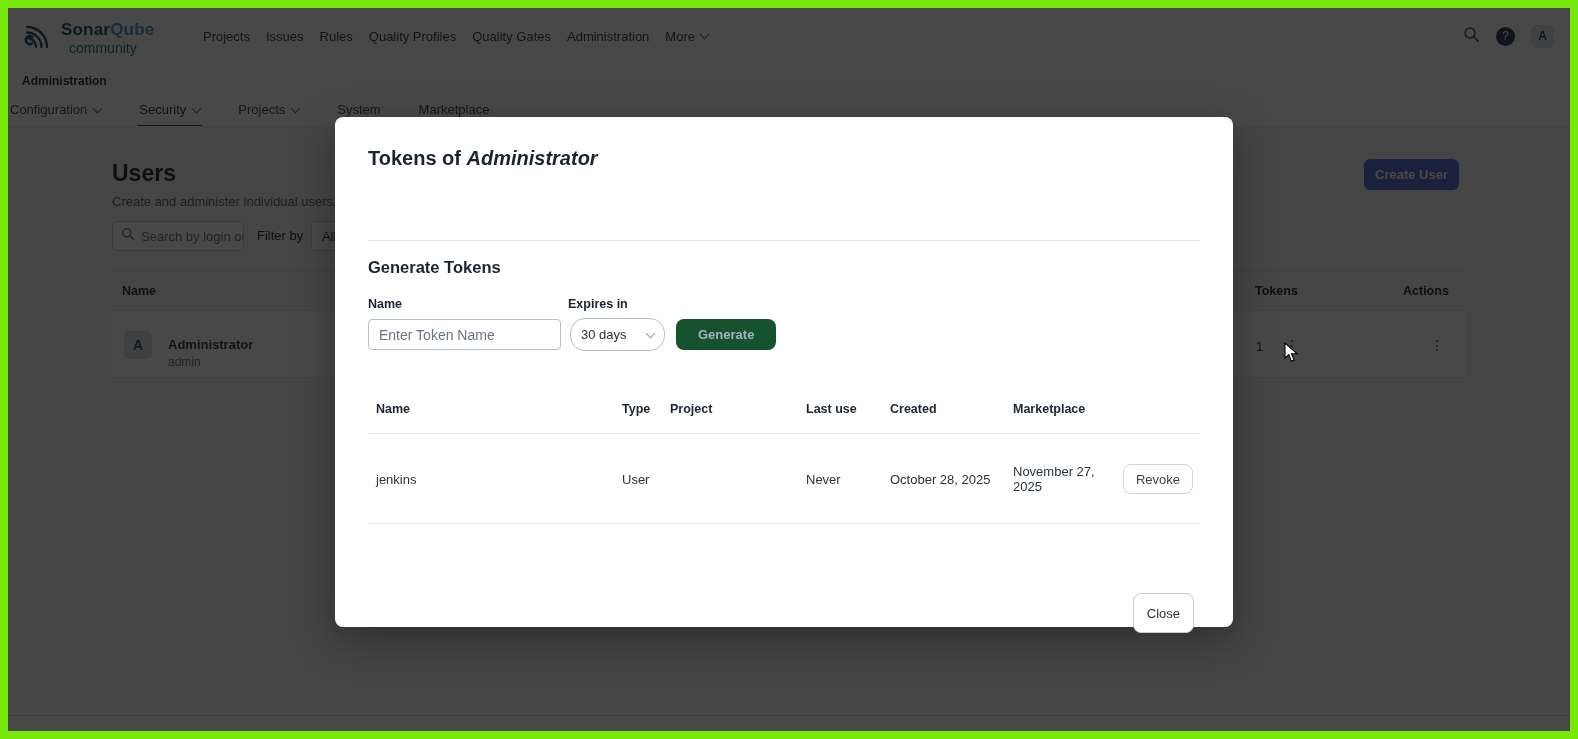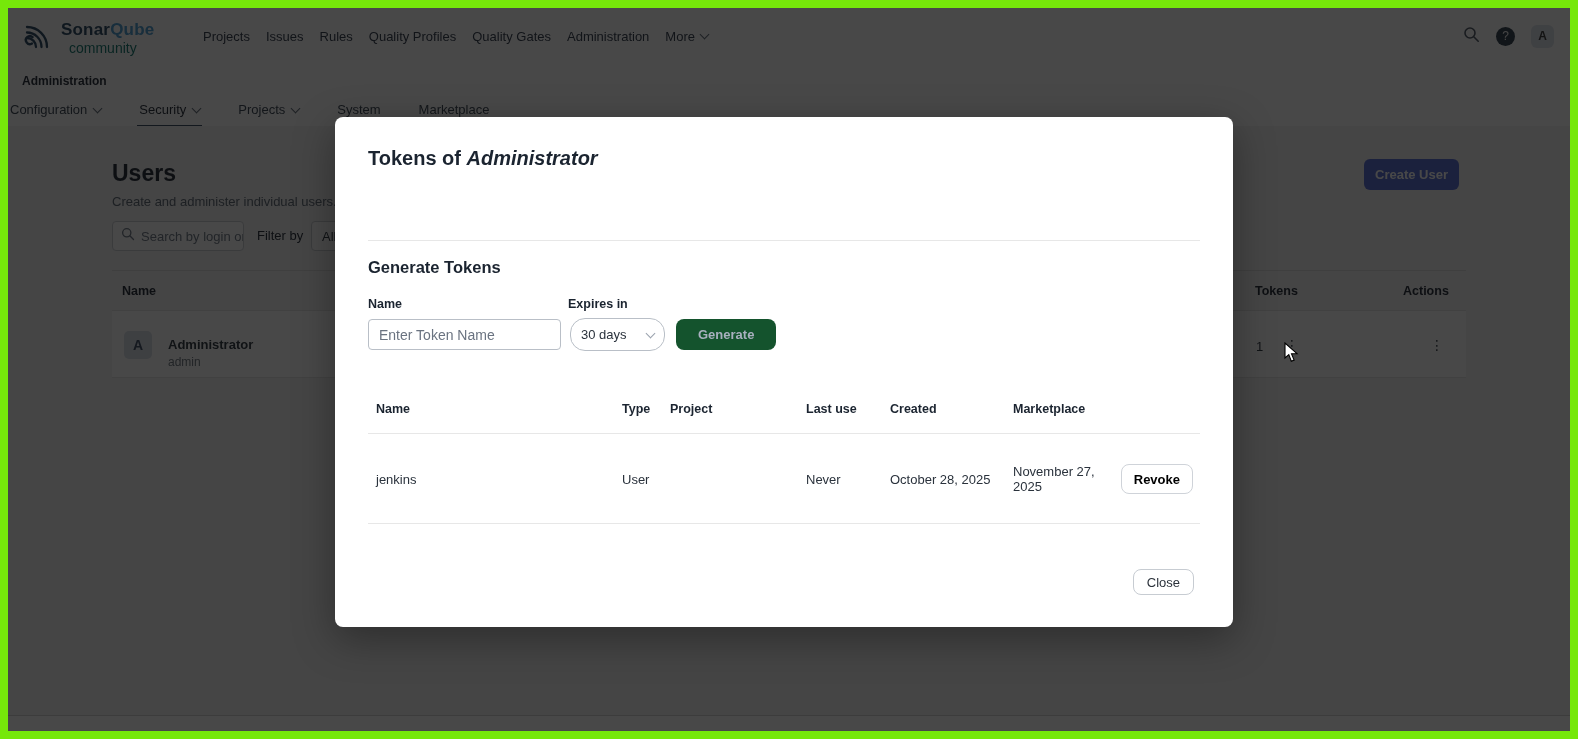--- a/index.html
+++ b/index.html
@@ -85,23 +85,23 @@
             font-size:13px;color:#2a323c;cursor:pointer;background:#fff}
   .m-select .chev{border-color:#9aa2ad}
   .m-generate{position:absolute;left:341px;top:202px;height:31px;padding:0 22px;background:#14532d;color:#a9b0bf;
               border:0;border-radius:8px;font-size:13px;font-weight:700;font-family:inherit}
   .tt-head{position:absolute;left:41px;top:285px;right:40px;display:flex;font-size:12.5px;font-weight:700;color:#1b2430}
   .tt-row{position:absolute;left:41px;top:332px;right:40px;height:60px;display:flex;align-items:center;
           font-size:13px;color:#2a323c}
   .col-name{width:246px}.col-type{width:48px}.col-project{width:136px}.col-lastuse{width:84px}.col-created{width:123px}.col-exp{flex:1}
   .m-div2{top:316px}
   .m-div3{top:406px}
-  .revoke-btn{height:30px;padding:0 12px;background:#fff;border:1px solid #cfd3d9;border-radius:8px;color:#000000;
-              font-size:13px;font-weight:700;cursor:pointer;font-family:inherit}
-  .close-btn{position:absolute;right:39px;top:452px;height:26px;padding:0 13px;background:#fff;border:1px solid #c7ccd2;
+  .revoke-btn{height:30px;padding:0 12px;background:#fff;border:1px solid #cfd3d9;border-radius:8px;color:#404040;
+              font-size:13px;font-weight:400;cursor:pointer;font-family:inherit}
+  .close-btn{position:absolute;right:39px;top:476px;height:40px;padding:0 13px;background:#fff;border:1px solid #c7ccd2;
              border-radius:8px;color:#2b323b;font-size:13px;cursor:pointer;font-family:inherit}
 
   .cursor{position:absolute;left:1276px;top:334px;z-index:50;pointer-events:none}
 </style>
 </head>
 <body>
 
 <div class="frame">
 
   <div class="header">

